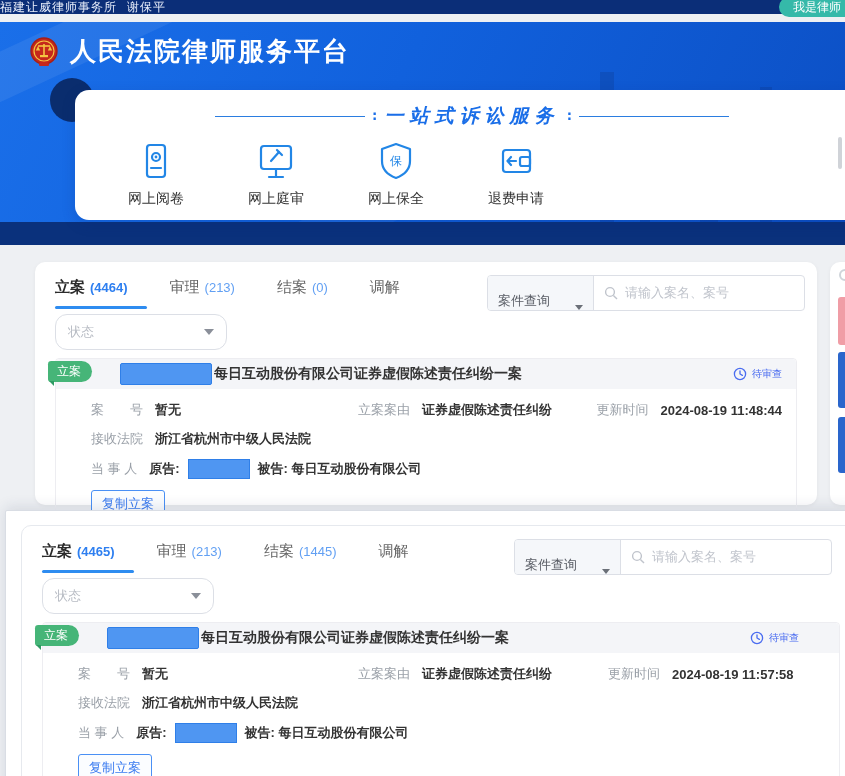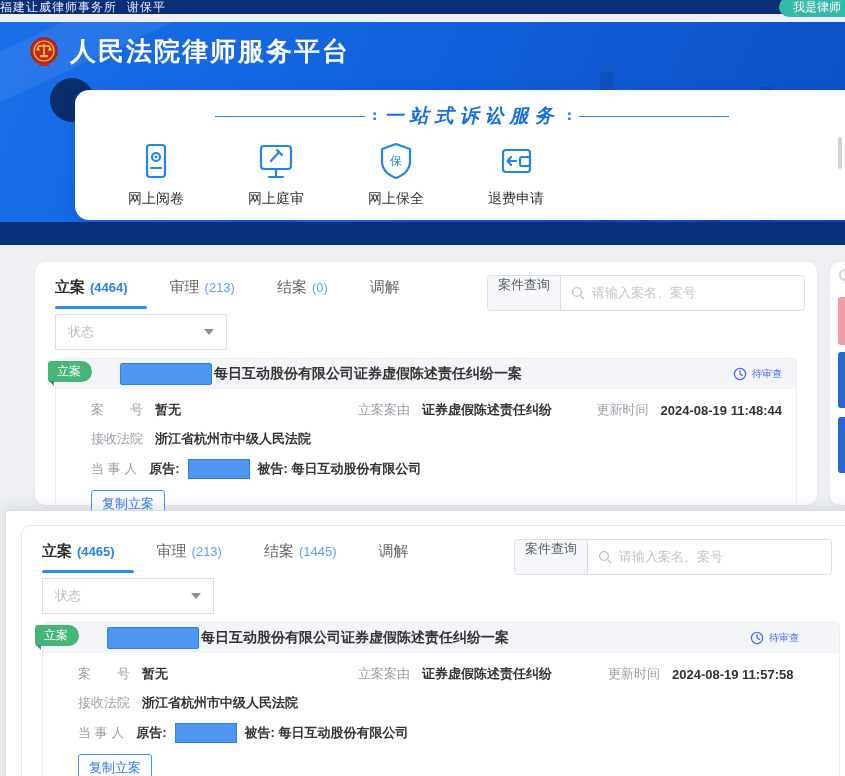--- a/index.html
+++ b/index.html
@@ -65,26 +65,26 @@
   .tab .count { color:#62a0f3; margin-left:5px; font-size:13px; }
   .tab.active { color:#2b2b2b; font-weight:700; }
   .tab.active .count { color:#2e7ff0; font-weight:700; }
   .tab-underline { width:92px; height:3px; background:#2e8cf0; border-radius:2px; margin:9px 0 0 20px; }
   .search-group {
     position:absolute; top:13px; right:12px; display:flex; height:36px; width:318px;
     border:1px solid #dcdfe6; border-radius:4px; overflow:hidden; background:#fff;
   }
   .search-dd {
     display:flex; align-items:flex-end; gap:25px; padding:0 10px; background:#f5f7fa;
-    color:#5a5e66; font-size:13px; border-right:1px solid #dcdfe6; cursor:pointer; white-space:nowrap;flex-direction:column;
+    color:#5a5e66; font-size:13px; border-right:1px solid #dcdfe6; cursor:pointer; white-space:nowrap;
   }
   .caret-sm { width:0; height:0; border-left:4px solid transparent; border-right:4px solid transparent; border-top:5px solid #6b7078; }
   .search-input { flex:1; display:flex; align-items:center; gap:7px; padding:0 10px; color:#c0c4cc; font-size:13px; cursor:text; white-space:nowrap; overflow:hidden; }
   .status-select {
-    margin:5px 0 0 20px; width:172px; height:36px; border:1px solid #dcdfe6; border-radius:0;
+    margin:5px 0 0 20px; width:172px; height:36px; border:1px solid #dcdfe6; border-radius:12px;
     display:flex; align-items:center; justify-content:space-between; padding:0 12px;
     color:#b7bbc3; font-size:13px; background:#fff; cursor:pointer;
   }
   .caret-md { width:0; height:0; border-left:5px solid transparent; border-right:5px solid transparent; border-top:6px solid #8a8f99; }
   .case-item { margin:8px 20px 0; border:1px solid #ededf1; border-radius:4px; position:relative; }
   .case-head { height:30px; background:#f4f5f8; display:flex; align-items:center; padding:0 14px 0 64px; border-radius:4px 4px 0 0; }
   .badge {
     position:absolute; left:-8px; top:2px; background:#46b578; color:#fff; font-size:12px;
     padding:4px 11px 5px 9px; border-radius:4px 13px 13px 4px; line-height:1; z-index:2;
   }

